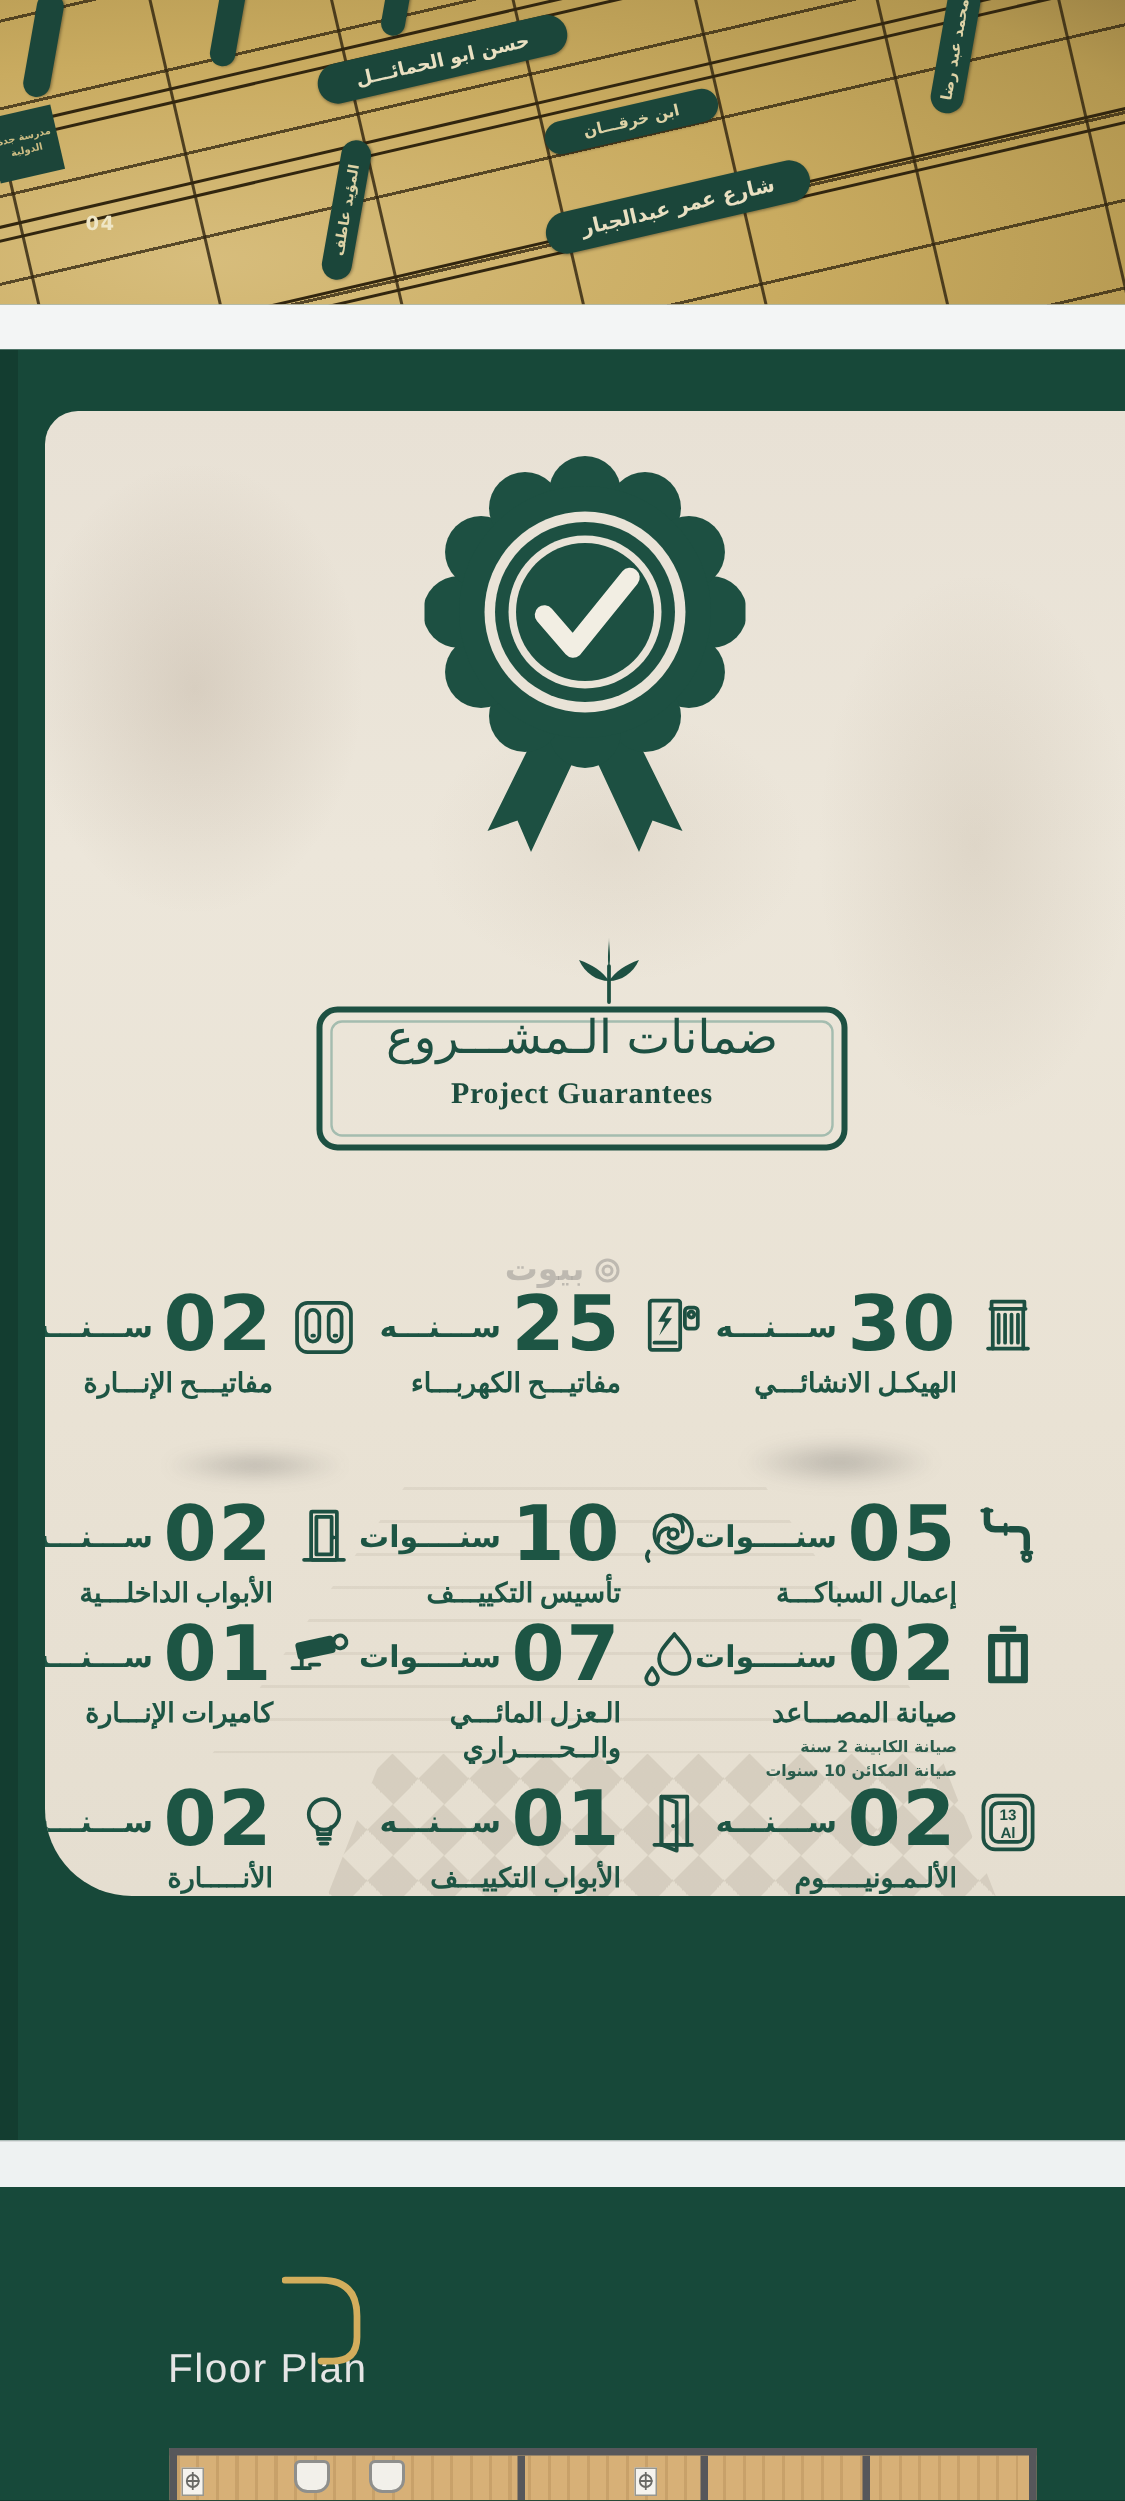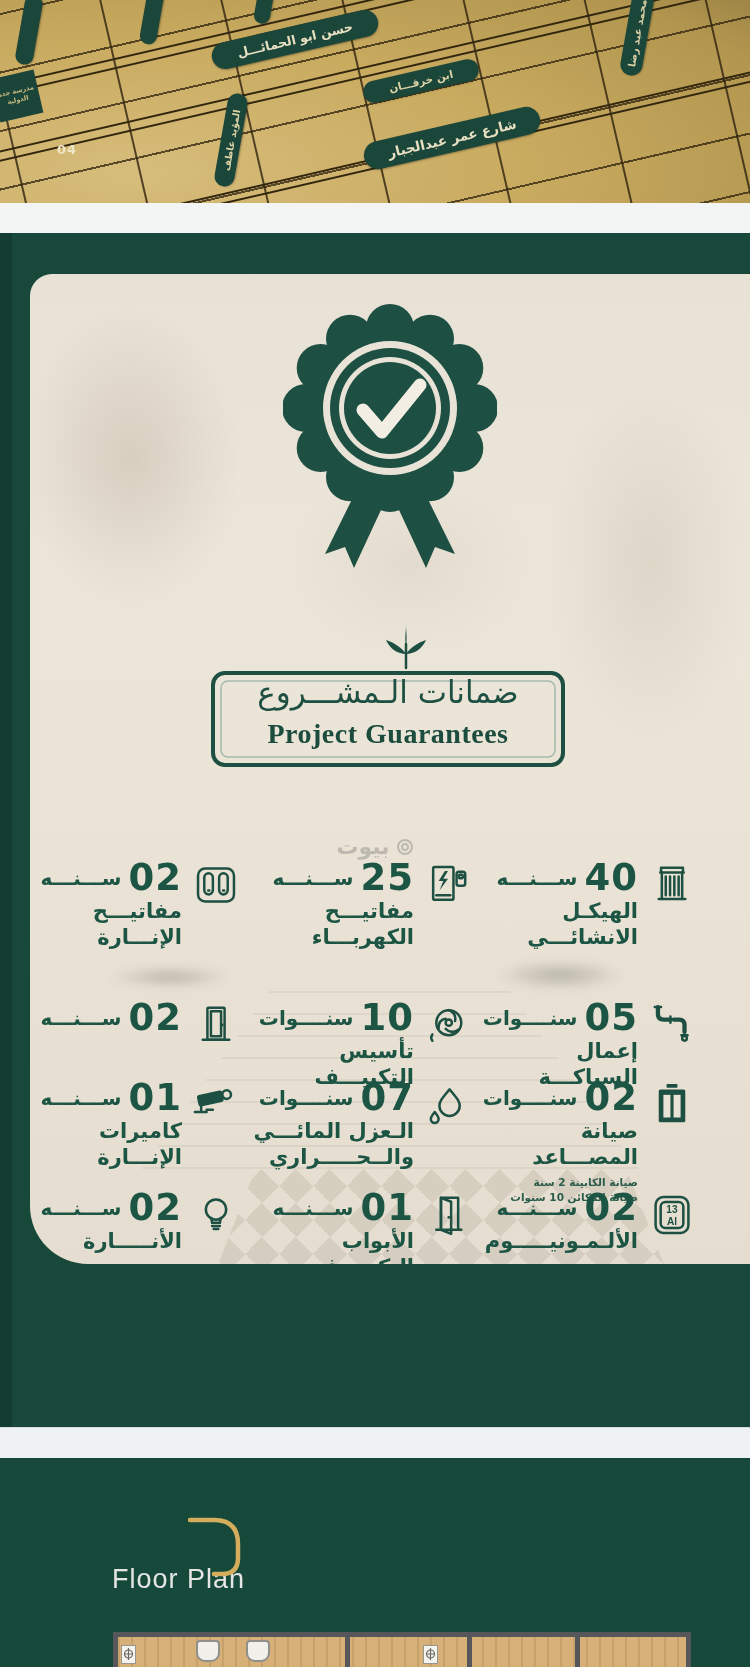--- a/index.html
+++ b/index.html
@@ -60,44 +60,44 @@
   .orn{left:352px;top:350px;width:48px;height:46px;}
   .orn svg{position:static;width:48px;height:46px;display:block;stroke:#1d5042;fill:none;stroke-width:2.5;stroke-linecap:round;}
   .orn .f{fill:#1d5042;stroke:none;}
 
   
   .tframe{left:180px;top:396px;width:356px;height:98px;}
   .tframe svg{position:static;width:356px;height:98px;display:block;}
   .title-ar{left:180px;top:400px;width:356px;text-align:center;direction:rtl;
             color:#1d5042;font-size:31px;font-weight:400;}
   .title-en{left:180px;top:444px;width:356px;text-align:center;color:#1c4c3e;
-            font-family:"Liberation Serif",serif;font-weight:700;font-size:28px;letter-spacing:.5px;}
+            font-family:"Liberation Serif",serif;font-weight:700;font-size:20px;letter-spacing:.5px;}
   .wmark{left:255px;top:560px;width:180px;display:flex;direction:rtl;align-items:center;justify-content:center;gap:6px;
          color:rgba(105,105,105,.34);font-size:22px;font-weight:700;}
   .wmark svg{position:static;width:18px;height:18px;stroke:rgba(105,105,105,.34);fill:none;stroke-width:2;}
 
   
   .g-row{left:0;right:0;display:flex;direction:rtl;padding:0 52px 0 6px;}
   .g-row.r1{top:586px;}.g-row.r2{top:726px;}.g-row.r3{top:806px;}.g-row.r4{top:916px;}
   .g-item{position:relative;display:flex;gap:8px;align-items:flex-start;}
   .g-item.c1{width:224px;flex:none;}
   .g-item.c2{width:232px;flex:none;}
   .g-item.c3{width:206px;flex:none;}
   .g-icon{position:relative;width:52px;flex:none;display:flex;justify-content:center;}
   .g-icon svg{position:static;width:50px;height:50px;stroke:#1d5042;fill:none;stroke-width:3.2;
               stroke-linecap:round;stroke-linejoin:round;display:block;}
   .g-icon .f{fill:#1d5042;stroke:none;}
   .g-icon .bf{fill:#e9e3d7;stroke:none;}
   .g-icon .t{font:700 13px "Liberation Sans",sans-serif;fill:#1d5042;stroke:none;text-anchor:middle;}
   .g-icon .thick{stroke-width:5.5;}
   .g-text{position:relative;direction:rtl;text-align:right;}
   .g-line1{position:relative;display:flex;align-items:center;gap:7px;}
-  .g-num{position:relative;font-size:37px;font-weight:700;line-height:.95;color:#1d5544;letter-spacing:1px;}
+  .g-num{position:relative;font-size:51px;font-weight:700;line-height:.95;color:#1d5544;letter-spacing:1px;}
   .g-unit{position:relative;font-size:20px;font-weight:700;color:#1d5544;}
-  .g-label{position:relative;font-size:21px;font-weight:700;color:#1d5544;margin-top:3px;line-height:1.25;}
+  .g-label{position:relative;font-size:18px;font-weight:700;color:#1d5544;margin-top:3px;line-height:1.25;font-family:Liberation Serif, serif;}
   .g-sub{position:relative;font-size:10.5px;font-weight:700;color:#2a5c4c;line-height:1.5;margin-top:4px;}
 
   
   .typical{left:40px;top:1492px;font-family:"Liberation Sans",sans-serif;font-weight:700;
            font-size:55px;color:#d3ad5c;letter-spacing:1px;}
   .fsub{left:112px;top:1564px;font-family:"Liberation Sans",sans-serif;font-weight:400;
         font-size:27px;color:#e5e5e5;letter-spacing:1px;}
   .bracket{left:188px;top:1514px;width:62px;height:74px;}
   .bracket svg{position:static;width:62px;height:74px;display:block;stroke:#d3ad5c;fill:none;stroke-width:4.5;}
 
@@ -216,21 +216,21 @@
         <span class="g-icon">
           <svg viewBox="0 0 64 64">
             <path d="M15 50 h34"></path>
               <path d="M19 50 V16 M45 50 V16"></path>
             <path d="M17 16 h30 M18 10 h28 M18 10 v6 M46 10 v6"></path>
             <path d="M24 21 v24 M29.5 21 v24 M35 21 v24 M40.5 21 v24"></path>
           </svg>
           </span>
         <div class="g-text">
           <div class="g-line1">
-              <span class="g-num">40</span>
+              <span class="g-num">30</span>
               <span class="g-unit">ســـنـــه</span>
             </div>
           <div class="g-label">الهيكـل الانشائـــي</div>
         </div>
       </div>
       <div class="g-item c2">
         <span class="g-icon">
           <svg viewBox="0 0 64 64">
             <rect x="13" y="9" width="26" height="42" rx="2"></rect>
             <path class="f" d="M28 14 l-8 13 h6 l-5 12 l11 -15 h-6 l6 -10 z"></path>
@@ -308,20 +308,21 @@
             <rect x="25.5" y="14.5" width="13" height="32"></rect>
             <circle class="f" cx="40" cy="32" r="1.8"></circle>
             <path d="M15 51 h34"></path>
           </svg>
           </span>
         <div class="g-text">
           <div class="g-line1">
               <span class="g-num">02</span>
               <span class="g-unit">ســـنـــه</span>
             </div>
+          <div class="g-label">الأبواب الداخلـــية</div>
         </div>
       </div>
     </div>
 
     <div class="g-row r3">
       <div class="g-item c1">
         <span class="g-icon">
           <svg viewBox="0 0 64 64">
             <rect class="f" x="15" y="12" width="34" height="42" rx="2"></rect>
             <rect class="bf" x="21" y="19" width="9" height="29"></rect>

